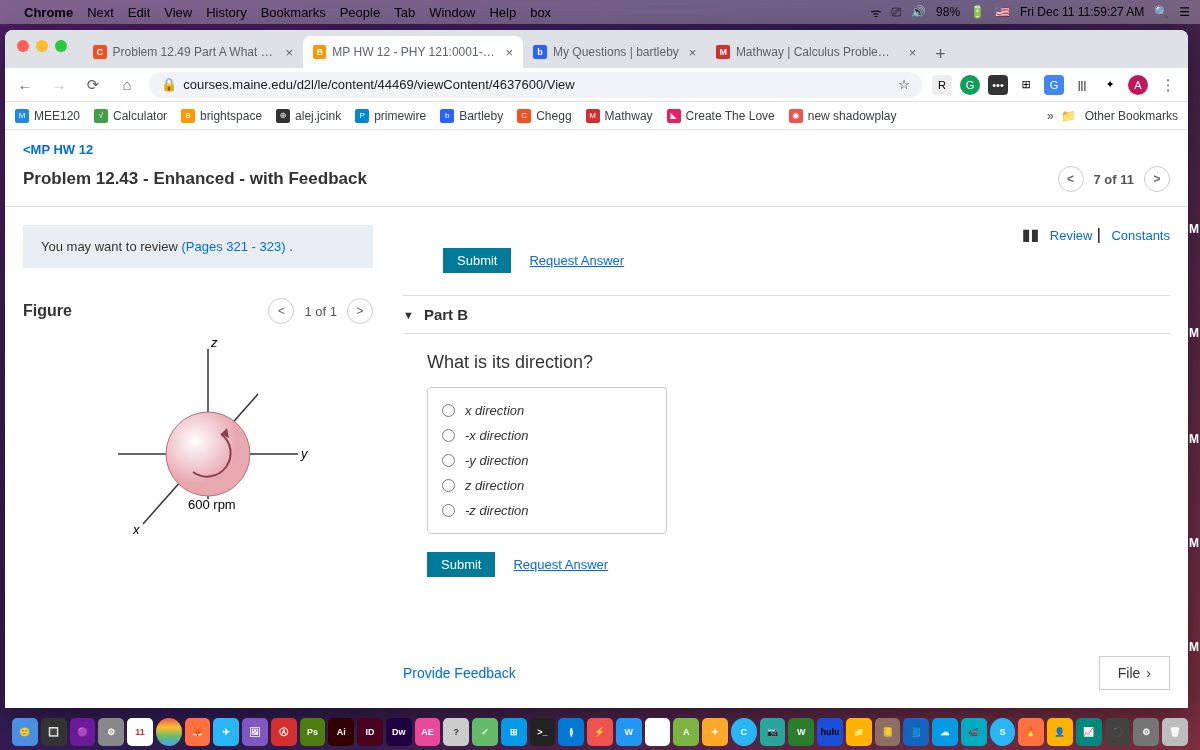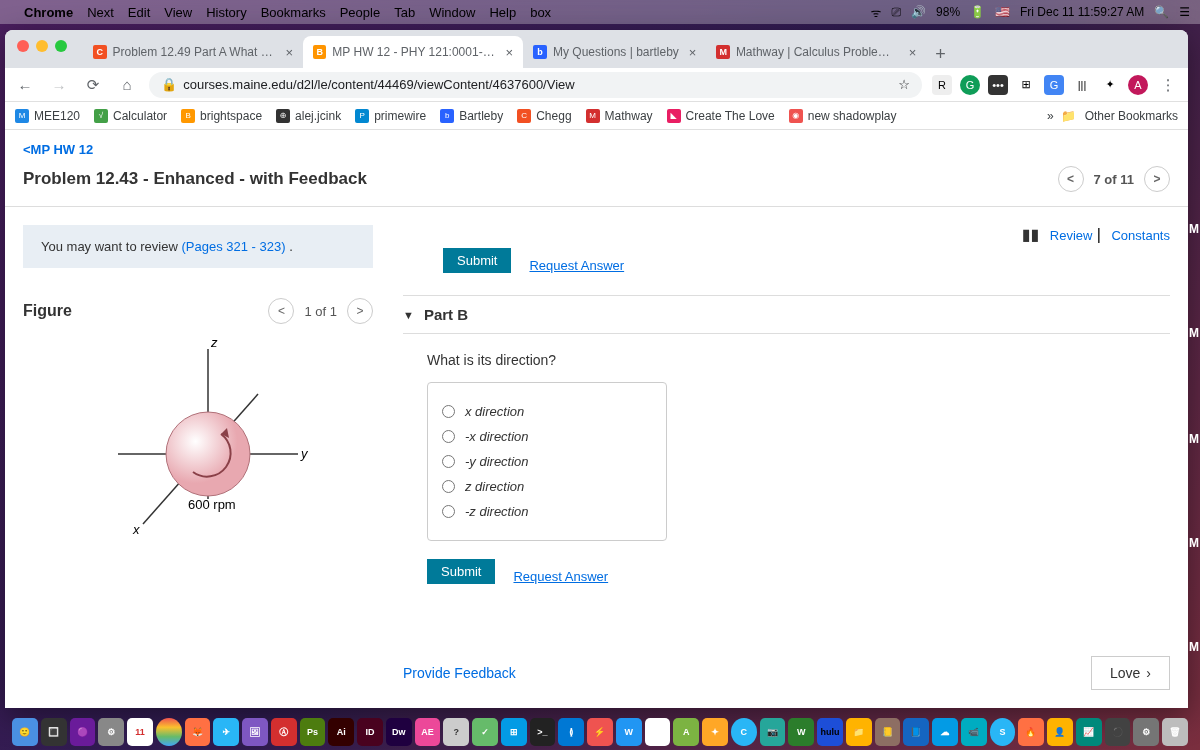--- a/index.html
+++ b/index.html
@@ -49,27 +49,27 @@
 .reviewbox a { color: #006de2; text-decoration: none; }
 .figure-section { }
 .figure-header { display: flex; align-items: center; margin-bottom: 10px; }
 .figure-title { font-size: 16px; font-weight: bold; color: #333; }
 .figure-pager { margin-left: auto; display: flex; align-items: center; gap: 10px; font-size: 13px; color: #555; }
 .figure-image { display: flex; justify-content: center; margin-top: 10px; }
 
 .rightcol { flex: 1; padding-left: 30px; display: flex; flex-direction: column; }
 .righttop { text-align: right; padding-bottom: 4px; }
 .righttop a { color: #006de2; font-size: 13px; text-decoration: none; margin-left: 6px; }
-.submitrow { display: flex; align-items: flex-end; gap: 18px; margin-left: 40px; margin-bottom: 22px; }
+.submitrow { display: flex; align-items: center; gap: 18px; margin-left: 40px; margin-bottom: 22px; }
 .btn-submit { background: #007a99; color: #fff; border: none; padding: 5px 14px; font-size: 13px; cursor: pointer; }
 .link-req { color: #006de2; font-size: 13px; text-decoration: underline; cursor: pointer; }
 .part-header { display: flex; align-items: center; gap: 10px; padding: 10px 0; border-top: 1px solid #ddd; border-bottom: 1px solid #ddd; font-size: 15px; font-weight: bold; color: #333; margin-bottom: 18px; }
 .part-header .caret { font-size: 11px; }
-.question-text { font-size: 14px; color: #333; margin-left: 24px; margin-bottom: 14px; }
-.options-box { border: 1px solid #ccc; border-radius: 4px; padding: 16px 14px; margin-left: 24px; width: 240px; margin-bottom: 18px; }
+.question-text { font-size: 18px; color: #333; margin-left: 24px; margin-bottom: 14px; }
+.options-box { border: 1px solid #ccc; border-radius: 4px; padding: 10px 14px; margin-left: 24px; width: 240px; margin-bottom: 18px; }
 .opt { display: flex; align-items: center; gap: 10px; padding: 5px 0; font-size: 13px; color: #333; font-style: italic; }
 .opt input { cursor: pointer; }
 .bottomrow { display: flex; align-items: center; margin-top: auto; padding-top: 20px; }
 .provide-fb { color: #006de2; font-size: 14px; text-decoration: none; }
 .btn-next { margin-left: auto; background: #fff; border: 1px solid #ccc; padding: 8px 18px; font-size: 14px; color: #333; cursor: pointer; display: flex; align-items: center; gap: 6px; }
 
 
 .dock { position: absolute; left: 0; right: 0; bottom: 0; height: 36px; display: flex; align-items: center; justify-content: center; gap: 3px; padding: 0 12px; }
 .dockicon { width: 28px; height: 28px; border-radius: 5px; display: flex; align-items: center; justify-content: center; font-size: 9px; font-weight: bold; color: #fff; }
 
@@ -290,21 +290,21 @@
               <span>-z direction</span>
             </label>
         </div>
         <div class="submitrow" style="margin-left:24px">
           <button class="btn-submit">Submit</button>
           <span class="link-req">Request Answer</span>
         </div>
         <div class="bottomrow">
           <a href="#" class="provide-fb">Provide Feedback</a>
           <button class="btn-next">
-              <span>Love</span>
+              <span>File</span>
               <span>›</span>
             </button>
         </div>
       </div>
     </div>
   </div>
 </div>
 
 <div class="side-m" style="top:222px">M</div>
 <div class="side-m" style="top:326px">M</div>

